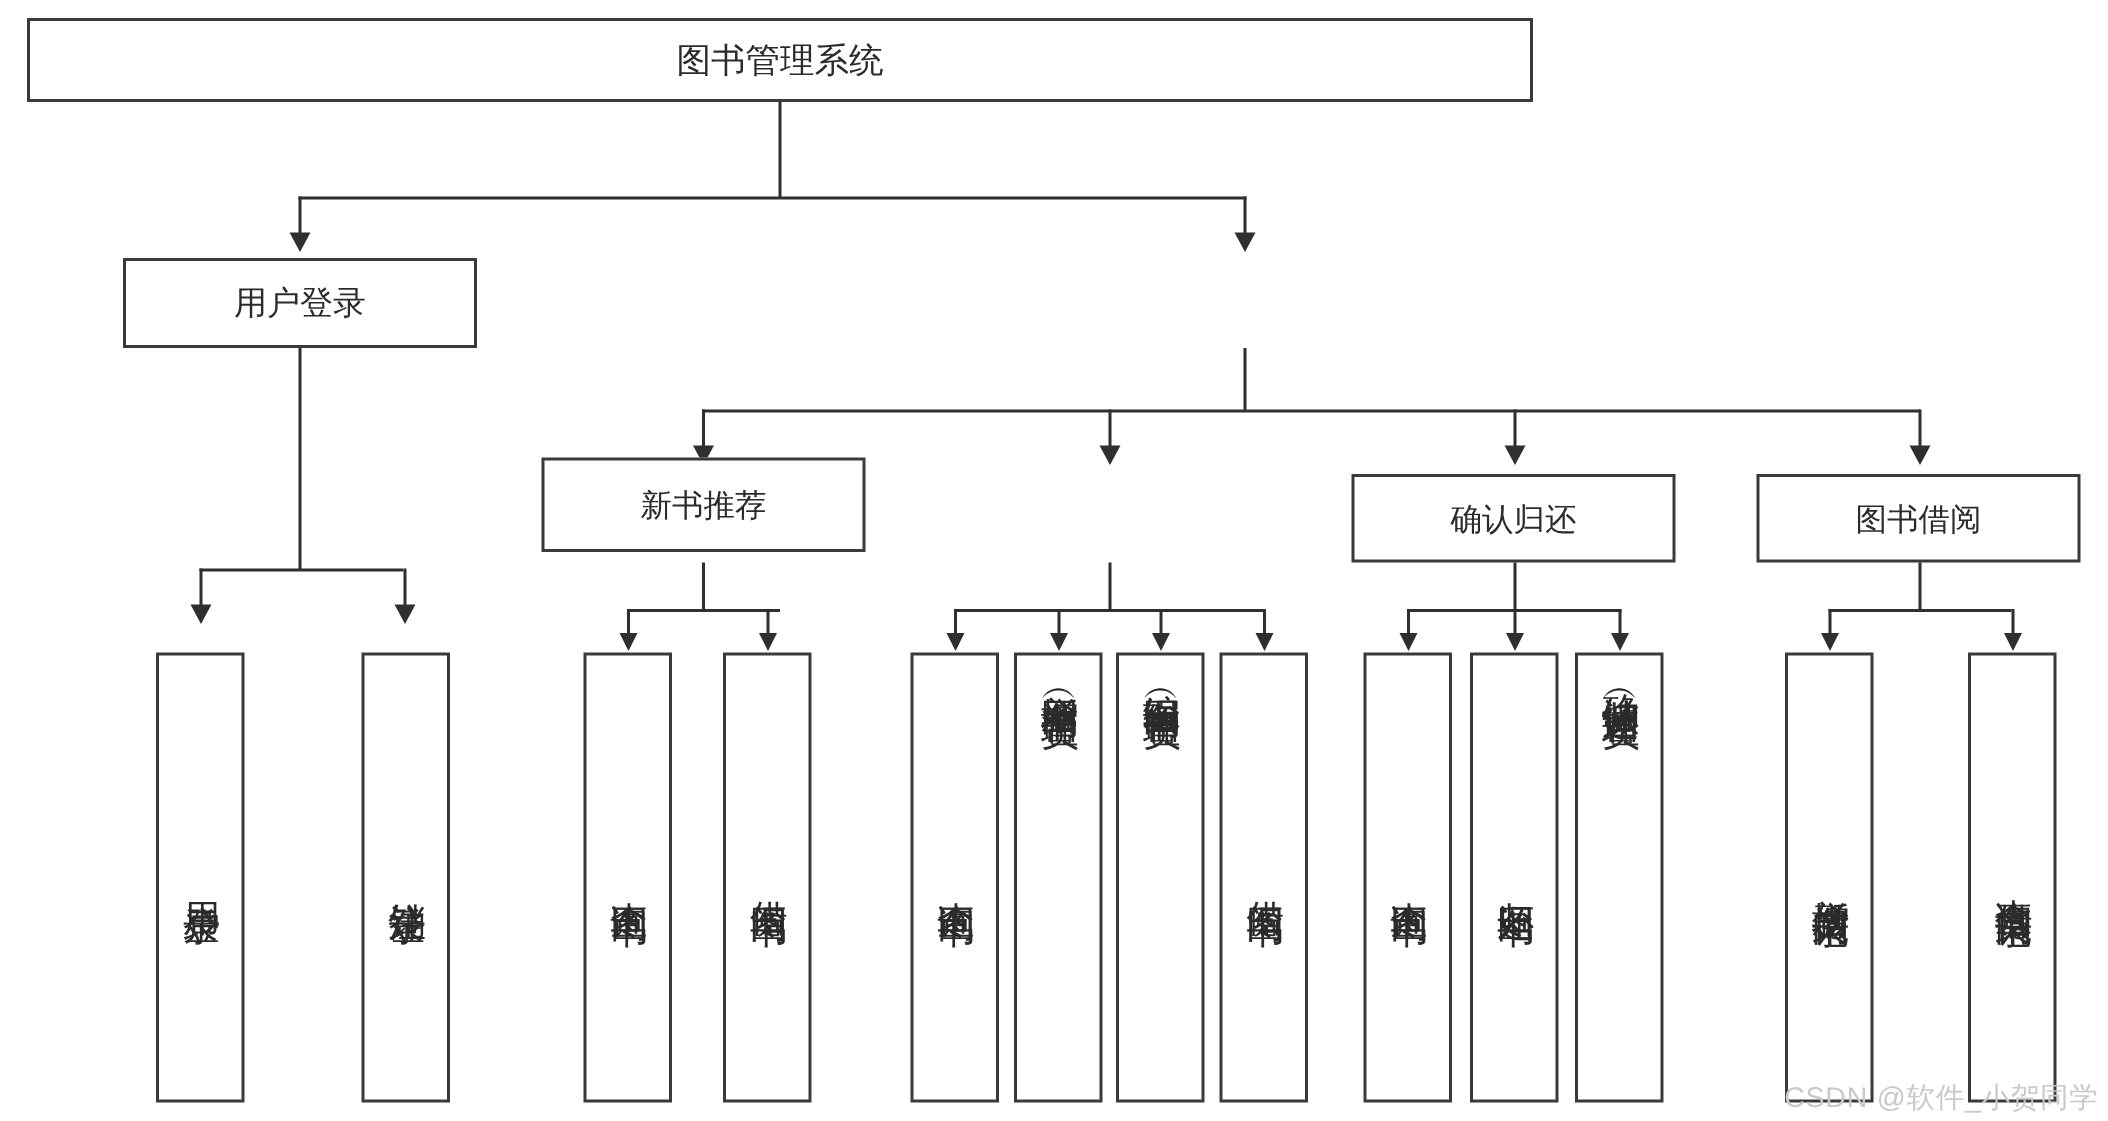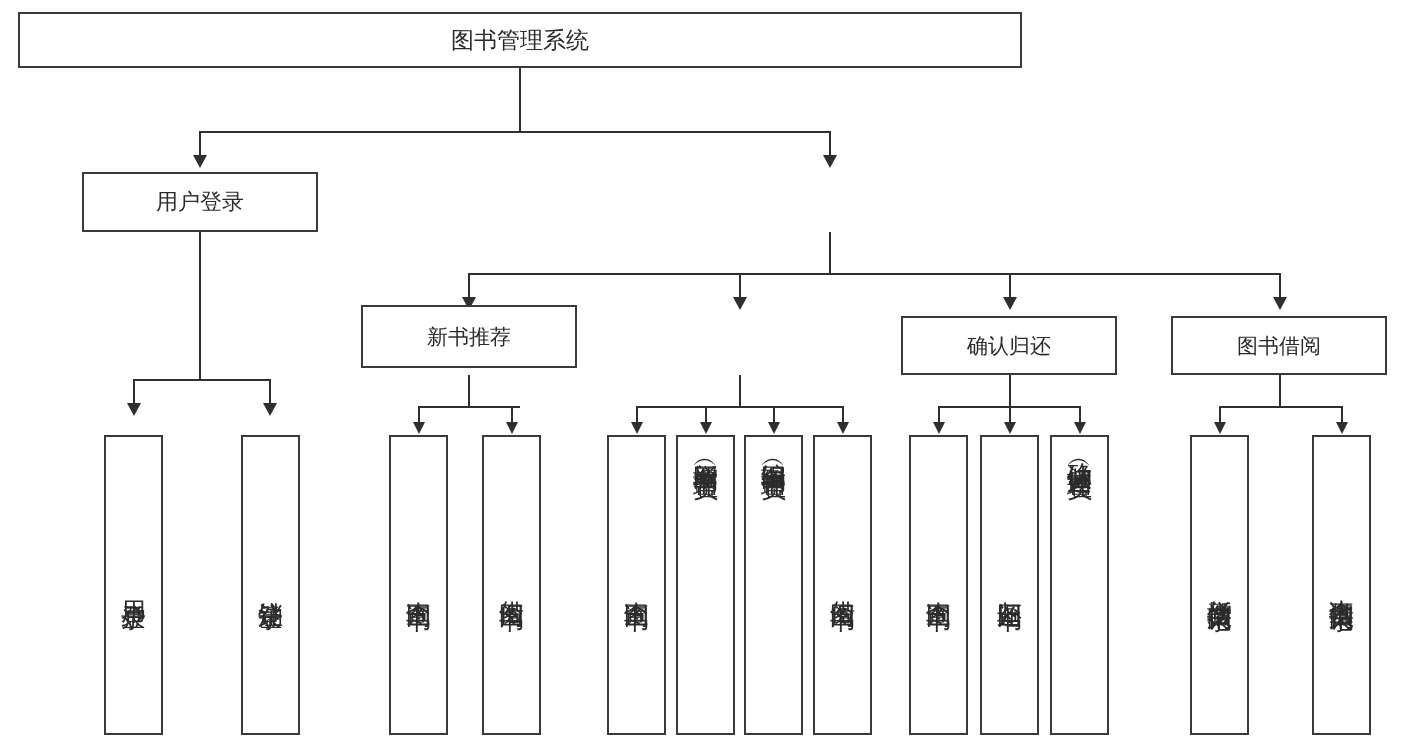--- a/index.html
+++ b/index.html
@@ -205,14 +205,15 @@
     <span class="lbl">确认归还（管理员）</span>
   </div>
 
   <div class="node leaf" style="left:1190px;top:435px;width:59px;height:300px;">
     <span class="lbl">新增借阅记录</span>
   </div>
   <div class="node leaf" style="left:1312px;top:435px;width:59px;height:300px;">
     <span class="lbl">查询借阅记录</span>
   </div>
 
+  <div id="watermark">CSDN @软件_小贺同学</div>
 
 </div>
 
 </body></html>

